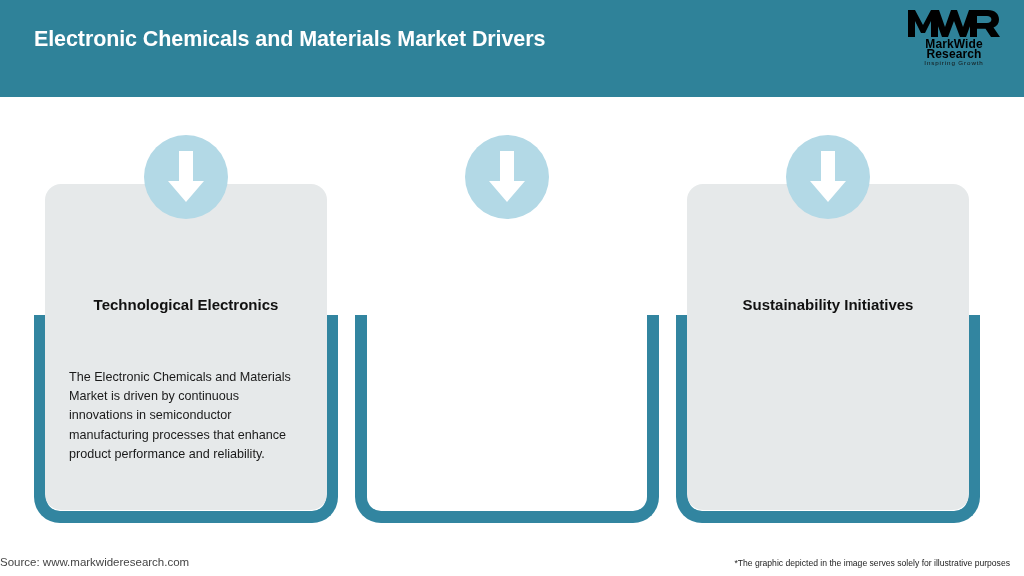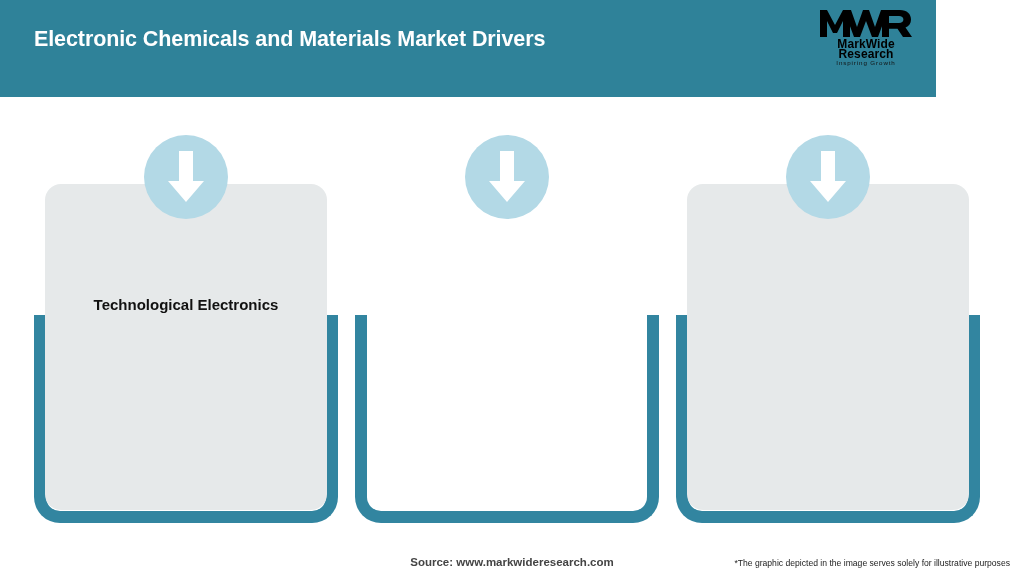--- a/index.html
+++ b/index.html
@@ -12,21 +12,21 @@
     height: 576px;
     overflow: hidden;
     font-family: "Liberation Sans", sans-serif;
     position: relative;
   }
 
   
   .header {
     position: absolute;
     left: 0; top: 0;
-    width: 936px;
+    width: 1024px;
     height: 97px;
     background: #2F8299;
     box-sizing: border-box;
   }
   .header-title {
     position: absolute;
     left: 34px;
     top: 27px;
     font-size: 21.5px;
     font-weight: bold;
@@ -149,23 +149,23 @@
     color: #1a1a1a;
     text-align: left;
   }
 
   
   .footer-source {
     position: absolute;
     left: 0;
     right: 0;
     top: 556px;
-    text-align: center;
+    text-align: left;
     font-size: 11.5px;
-    font-weight: bold;
+    font-weight: normal;
     color: #444444;
   }
   .footer-note {
     position: absolute;
     right: 14px;
     top: 558px;
     font-size: 8.6px;
     color: #222222;
     white-space: nowrap;
     text-align: right;
@@ -192,40 +192,42 @@
     <span class="logo-tag">Inspiring Growth</span>
   </div>
 </div>
 
 <div class="cards">
 
   <div class="card-wrap c1">
     <div class="accent"></div>
     <div class="card">
       <div class="card-title">Technological Electronics</div>
+      <div class="card-body">The Electronic Chemicals and Materials Market is driven by continuous innovations in semiconductor manufacturing processes that enhance product performance and reliability.</div>
     </div>
     <div class="icon-circle">
       <svg class="arrow-svg" width="40" height="52" viewBox="0 0 40 52" aria-hidden="true">
         <polygon fill="#FFFFFF" points="13,0 27,0 27,30 38,30 20,51 2,30 13,30"></polygon>
       </svg>
     </div>
   </div>
 
   <div class="card-wrap c2">
     <div class="accent"></div>
     <div class="icon-circle">
       <svg class="arrow-svg" width="40" height="52" viewBox="0 0 40 52" aria-hidden="true">
         <polygon fill="#FFFFFF" points="13,0 27,0 27,30 38,30 20,51 2,30 13,30"></polygon>
       </svg>
     </div>
   </div>
 
   <div class="card-wrap c3">
     <div class="accent"></div>
     <div class="card">
+      <div class="card-title">Sustainability Initiatives</div>
     </div>
     <div class="icon-circle">
       <svg class="arrow-svg" width="40" height="52" viewBox="0 0 40 52" aria-hidden="true">
         <polygon fill="#FFFFFF" points="13,0 27,0 27,30 38,30 20,51 2,30 13,30"></polygon>
       </svg>
     </div>
   </div>
 
 </div>
 

